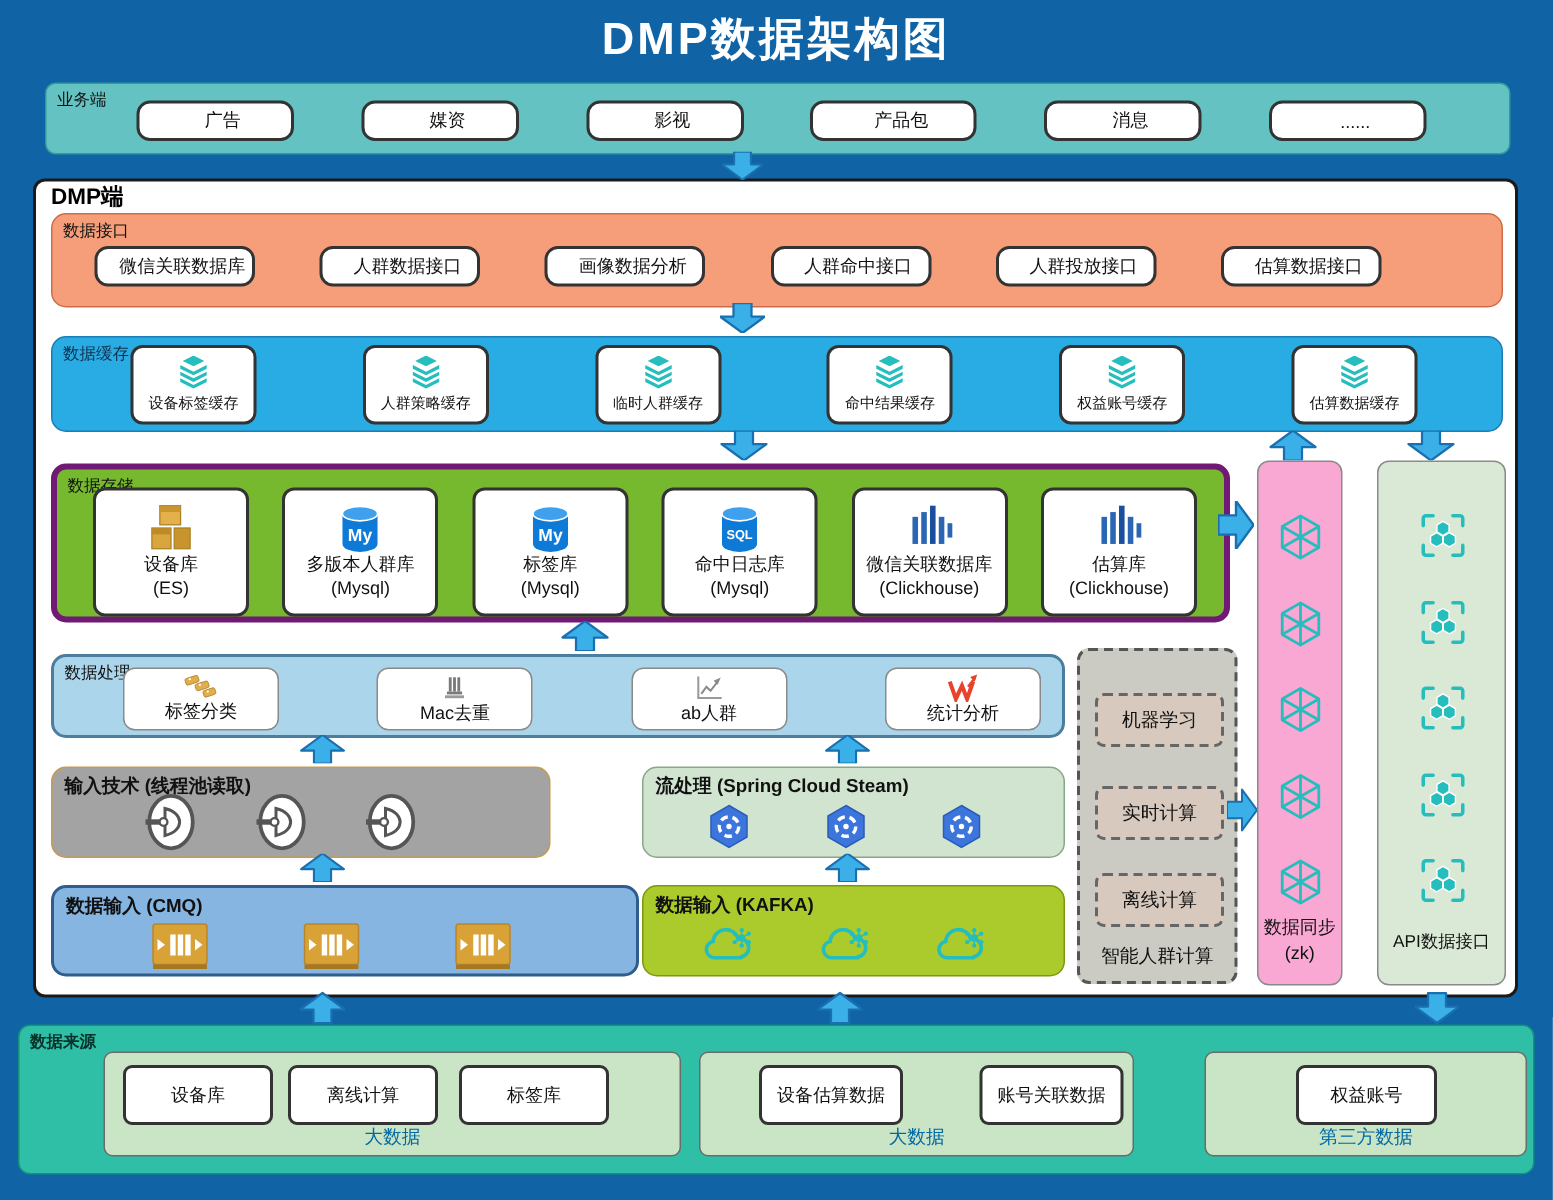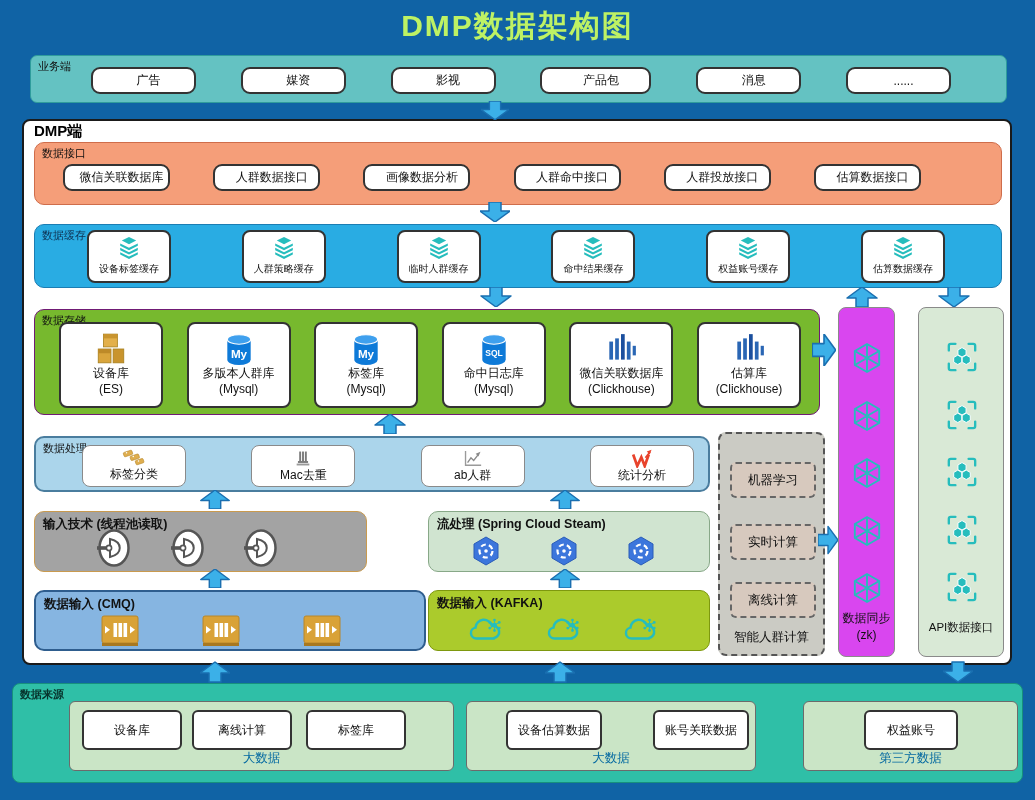--- a/index.html
+++ b/index.html
@@ -1,19 +1,19 @@
 <!DOCTYPE html>
 <html><head>
 <meta charset="utf-8">
 <style>
   html,body{margin:0;padding:0;background:#0f5f9f;}
   #canvas{position:relative;width:1035px;height:800px;background:#1063A5;
           font-family:"Liberation Sans","DejaVu Sans",sans-serif;overflow:hidden;}
   .abs{position:absolute;}
-  .title{position:absolute;top:6px;left:0;width:100%;text-align:center;color:#bef264;
+  .title{position:absolute;top:6px;left:0;width:100%;text-align:center;color:#ffffff;
          font-size:30px;font-weight:bold;letter-spacing:2px;}
   .sec{position:absolute;border-radius:10px;box-sizing:border-box;}
   .seclabel{position:absolute;left:7px;top:3px;font-size:11px;color:#111;white-space:nowrap;}
   .boxlabel{position:absolute;left:8px;top:4px;font-size:12.5px;font-weight:600;color:#111;white-space:nowrap;}
   .row{position:absolute;display:flex;justify-content:space-between;}
   .wbtn{background:#fff;border:2px solid #333;border-radius:9px;display:flex;align-items:center;
         justify-content:center;font-size:12px;color:#111;box-sizing:border-box;white-space:nowrap;padding-left:10px;}
   .card{background:#fff;border:2px solid #333;border-radius:8px;display:flex;flex-direction:column;
         align-items:center;justify-content:center;box-sizing:border-box;text-align:right;}
   .card .t10{font-size:10px;color:#111;margin-top:1px;}
@@ -240,21 +240,21 @@
           </div>
         <div class="card" style="width:84px;height:53px;">
             <svg width="26" height="24">
               <use href="#ic-layers"></use>
             </svg>
             <div class="t10">估算数据缓存</div>
           </div>
       </div>
     </div>
 
-    <div class="sec" style="left:10px;top:188px;width:786px;height:106px;background:#77B92E;border:1px solid #701a75;">
+    <div class="sec" style="left:10px;top:188px;width:786px;height:106px;background:#77B92E;border:4px solid #701a75;">
       <div class="seclabel">数据存储</div>
       <div class="row" style="left:24px;right:18px;top:12px;">
         <div class="card" style="width:104px;height:86px;">
           <svg width="34" height="34">
               <use href="#ic-es"></use>
             </svg>
           <div class="t12">设备库</div>
           <div class="t12">(ES)</div>
         </div>
         <div class="card" style="width:104px;height:86px;">
@@ -385,21 +385,21 @@
       </div>
     </div>
 
     <div class="dashbox" style="left:694px;top:311px;width:107px;height:224px;">
       <div class="dashin" style="top:28px;">机器学习</div>
       <div class="dashin" style="top:90px;">实时计算</div>
       <div class="dashin" style="top:148px;">离线计算</div>
       <div style="position:absolute;bottom:8px;width:100%;text-align:center;font-size:12.5px;color:#111;">智能人群计算</div>
     </div>
 
-    <div class="col" style="left:814px;top:186px;width:57px;height:350px;background:#d946ef;">
+    <div class="col" style="left:814px;top:186px;width:57px;height:350px;background:#f9a8d4;">
       <svg class="abs" style="left:13px;top:34px;" width="30" height="32">
           <use href="#ic-cube"></use>
         </svg>
       <svg class="abs" style="left:13px;top:92px;" width="30" height="32">
           <use href="#ic-cube"></use>
         </svg>
       <svg class="abs" style="left:13px;top:149px;" width="30" height="32">
           <use href="#ic-cube"></use>
         </svg>
       <svg class="abs" style="left:13px;top:207px;" width="30" height="32">

